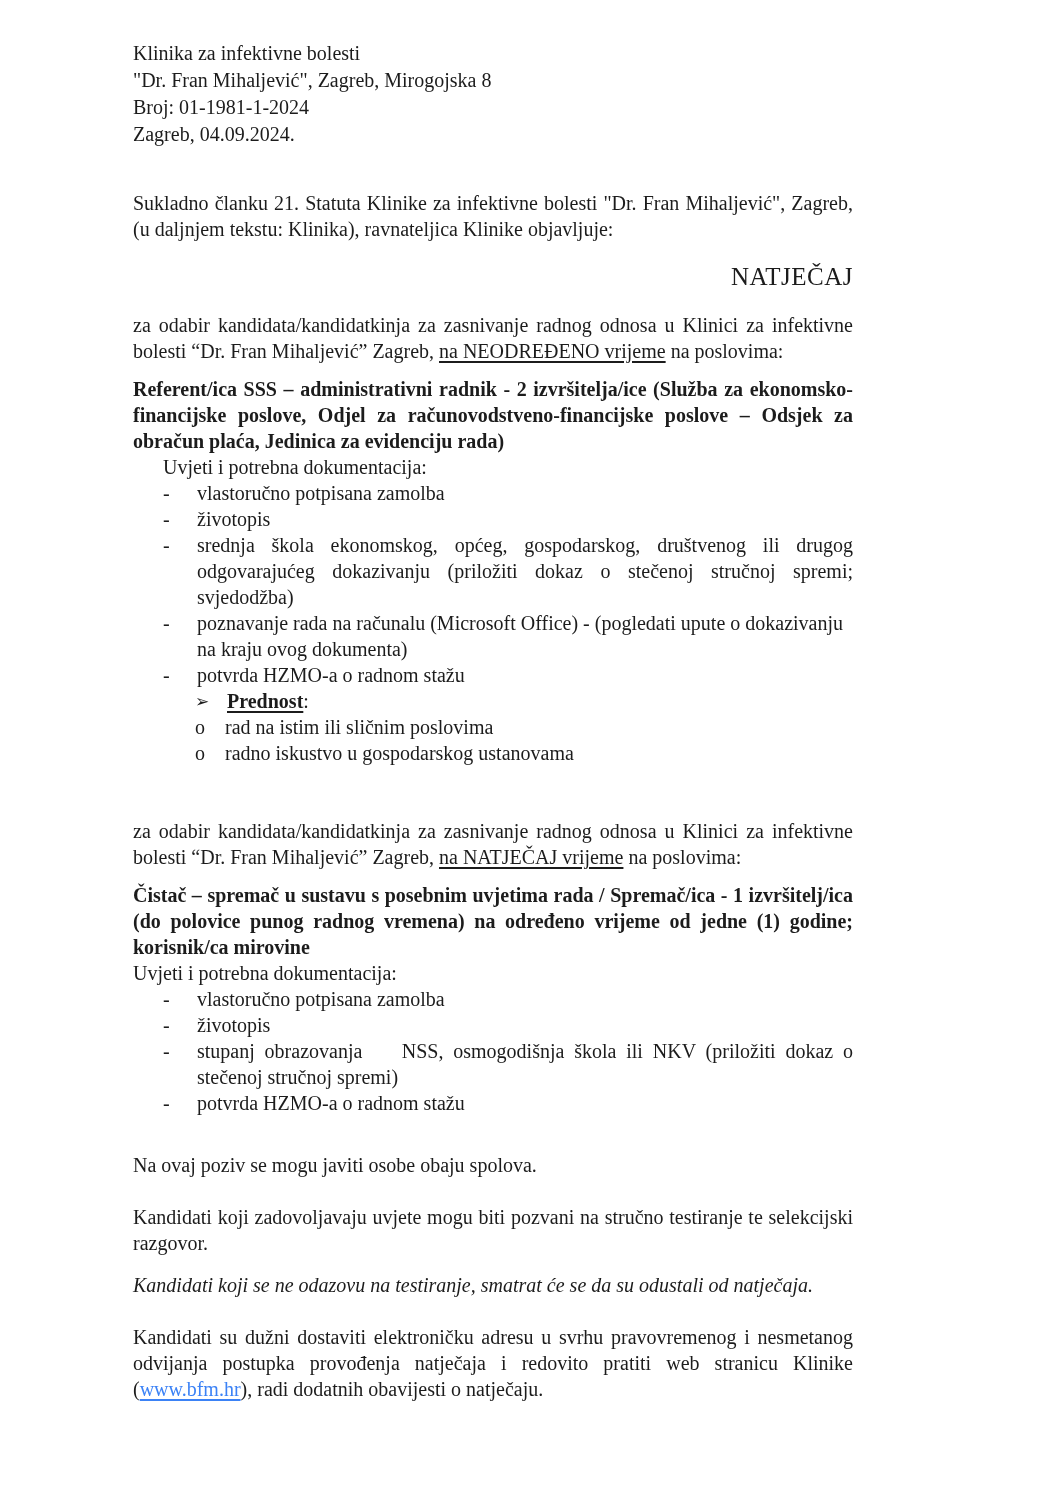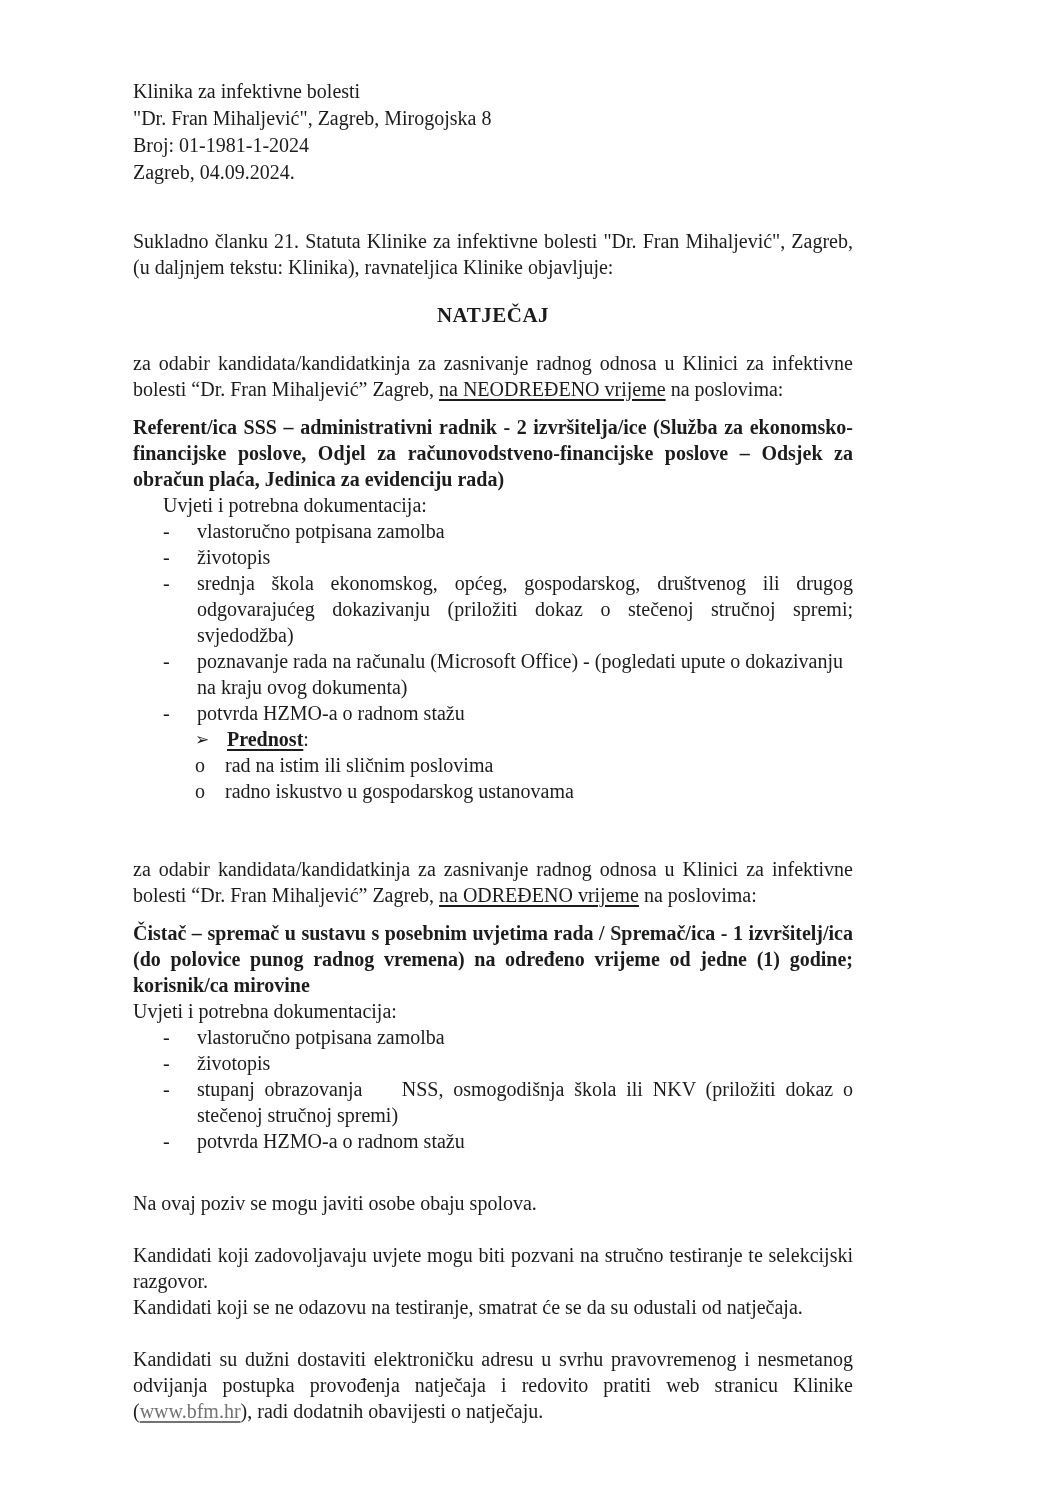--- a/index.html
+++ b/index.html
@@ -6,38 +6,38 @@
     margin: 0;
     padding: 0;
     background: #ffffff;
   }
   .page {
     position: relative;
     width: 970px;
     height: 1496px;
     box-sizing: border-box;
     background: #ffffff;
-    padding: 78px 117px 0 133px;
+    padding: 40px 117px 0 133px;
     font-family: "Liberation Serif", serif;
     font-size: 20px;
     line-height: 26px;
     color: #1c1c1c;
     overflow: hidden;
   }
   p, h1, ul, div { margin: 0; padding: 0; }
   .just { text-align: justify; }
   .letterhead div { line-height: 27px; }
 
   .intro { margin-top: 42px; }
 
   .doc-title {
     margin-top: 22px;
-    font-size: 21px;
-    font-weight: bold;
-    text-align: center;
+    font-size: 25px;
+    font-weight: normal;
+    text-align: right;
     letter-spacing: 0.5px;
   }
 
   .call { margin-top: 22px; }
   .emph {
     font-weight: normal;
     text-decoration: underline;
     text-decoration-thickness: 2px;
     text-underline-offset: 3px;
   }
@@ -61,25 +61,25 @@
     font-weight: bold;
     text-decoration: underline;
     text-decoration-thickness: 2px;
     text-underline-offset: 3px;
   }
 
   .call-2 { margin-top: 52px; }
 
   .closing-1 { margin-top: 36px; }
   .closing-2 { margin-top: 26px; }
-  .closing-3 { margin-top: 0; }
+  .closing-3 { margin-top: 16px; font-style: italic; }
   .closing-4 { margin-top: 26px; }
 
   a.doc-link {
-    color: #737373;
+    color: #3b82f6;
     text-decoration-thickness: 1.5px;
     text-underline-offset: 3px;
   }
 </style>
 </head>
 <body>
 
 <div class="page">
 
   <header class="letterhead">
@@ -134,21 +134,21 @@
       <span class="marker">o</span>
       <span class="li-text">rad na istim ili sličnim poslovima</span>
     </li>
     <li>
       <span class="marker">o</span>
       <span class="li-text">radno iskustvo u gospodarskog ustanovama</span>
     </li>
   </ul>
 
   <p class="call call-2 just">
-    <span>za odabir kandidata/kandidatkinja za zasnivanje radnog odnosa u Klinici za infektivne bolesti “Dr. Fran Mihaljević” Zagreb, </span><span class="emph">na ODREĐENO vrijeme</span><span> na poslovima:</span>
+    <span>za odabir kandidata/kandidatkinja za zasnivanje radnog odnosa u Klinici za infektivne bolesti “Dr. Fran Mihaljević” Zagreb, </span><span class="emph">na NATJEČAJ vrijeme</span><span> na poslovima:</span>
   </p>
 
   <p class="job-title just">Čistač – spremač u sustavu s posebnim uvjetima rada / Spremač/ica - 1 izvršitelj/ica (do polovice punog radnog vremena) na određeno vrijeme od jedne (1) godine; korisnik/ca mirovine</p>
 
   <div>Uvjeti i potrebna dokumentacija:</div>
 
   <ul class="doc-list dash-list">
     <li>
       <span class="marker">-</span>
       <span class="li-text">vlastoručno potpisana zamolba</span>

